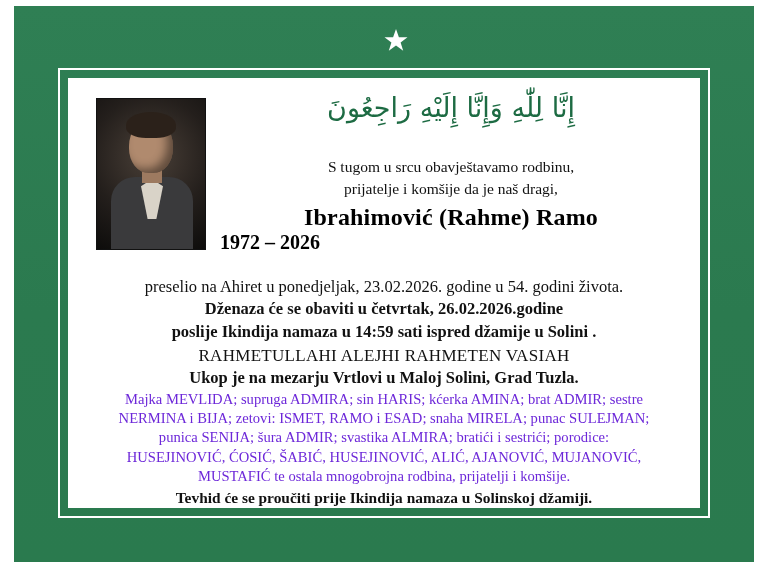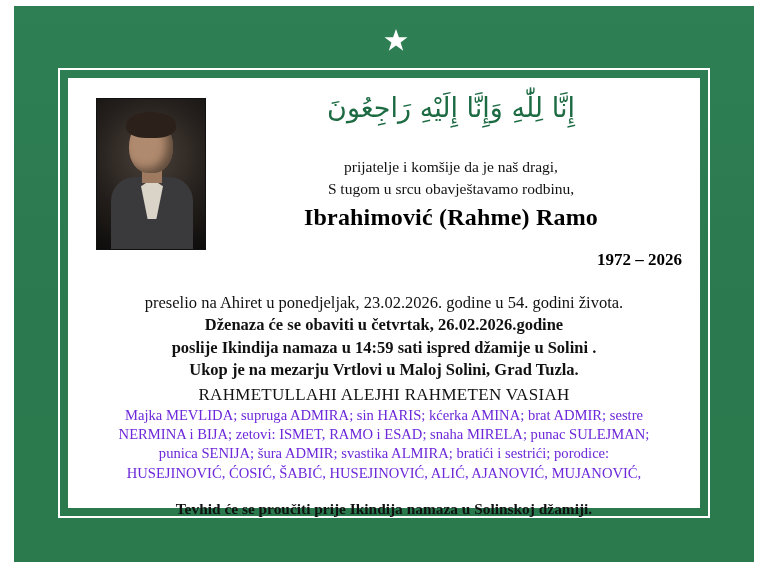--- a/index.html
+++ b/index.html
@@ -148,25 +148,25 @@
 
   .name {
     text-align: center;
     font-size: 24px;
     font-weight: bold;
     color: #000;
     margin-top: 3px;
     letter-spacing: .2px;
   }
   .years {
-    text-align: right;
-    font-size: 17px;
+    text-align: left;
+    font-size: 20px;
     font-weight: bold;
     color: #000;
-    margin-top: 19px;
+    margin-top: 0;
   }
 
   .body-block {
     margin-top: 22px;
     text-align: center;
     color: #111;
   }
   .line-lg {
     font-size: 16.5px;
     line-height: 1.36;
@@ -192,21 +192,21 @@
     text-align: center;
     font-size: 14.6px;
     line-height: 1.32;
     color: #6d28d9;
   }
 
   .tevhid {
     text-align: center;
     font-size: 15.4px;
     font-weight: bold;
-    margin-top: 17px;
+    margin-top: 3px;
     color: #111;
   }
 
   .footer {
     text-align: right;
     font-size: 16px;
     color: #111;
     margin-top: 8px;
     padding-right: 6px;
   }
@@ -233,42 +233,43 @@
           <div class="bg"></div>
           <div class="body"></div>
           <div class="shirt"></div>
           <div class="neck"></div>
           <div class="head"></div>
           <div class="hair"></div>
         </div>
         <div style="flex:1 1 auto;">
           <div class="calligraphy">إِنَّا لِلّٰهِ وَإِنَّا إِلَيْهِ رَاجِعُونَ</div>
           <div class="intro" style="padding-top:12px;">
+            <div>S tugom u srcu obavještavamo rodbinu,</div>
             <div>prijatelje i komšije da je naš dragi,</div>
-            <div>S tugom u srcu obavještavamo rodbinu,</div>
           </div>
           <div class="name">Ibrahimović (Rahme) Ramo</div>
           <div class="years">1972 – 2026</div>
         </div>
       </div>
 
       <div class="body-block">
         <div class="line-lg">preselio na Ahiret u ponedjeljak, 23.02.2026. godine u 54. godini života.</div>
         <div class="line-lg bold">Dženaza će se obaviti u četvrtak, 26.02.2026.godine</div>
         <div class="line-lg bold">poslije Ikindija namaza u 14:59 sati ispred džamije u Solini .</div>
+        <div class="line-lg rahmetullahi">RAHMETULLAHI ALEJHI RAHMETEN VASIAH</div>
         <div class="line-lg bold">Ukop je na mezarju Vrtlovi u Maloj Solini, Grad Tuzla.</div>
-        <div class="line-lg rahmetullahi">RAHMETULLAHI ALEJHI RAHMETEN VASIAH</div>
       </div>
 
 
       <div class="family">
         <div>Majka MEVLIDA; supruga ADMIRA; sin HARIS; kćerka AMINA; brat ADMIR; sestre</div>
         <div>NERMINA i BIJA; zetovi: ISMET, RAMO i ESAD; snaha MIRELA; punac SULEJMAN;</div>
         <div>punica SENIJA; šura ADMIR; svastika ALMIRA; bratići i sestrići; porodice:</div>
         <div>HUSEJINOVIĆ, ĆOSIĆ, ŠABIĆ, HUSEJINOVIĆ, ALIĆ, AJANOVIĆ, MUJANOVIĆ,</div>
+        <div>MUSTAFIĆ te ostala mnogobrojna rodbina, prijatelji i komšije.</div>
       </div>
 
       <div class="tevhid">Tevhid će se proučiti prije Ikindija namaza u Solinskoj džamiji.</div>
 
 
     </div>
   </div>
 </div>
 
 </body></html>

